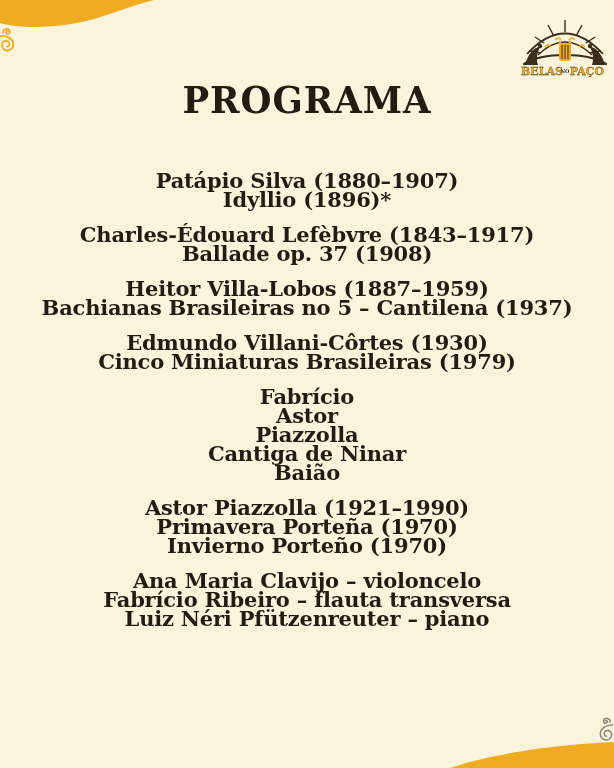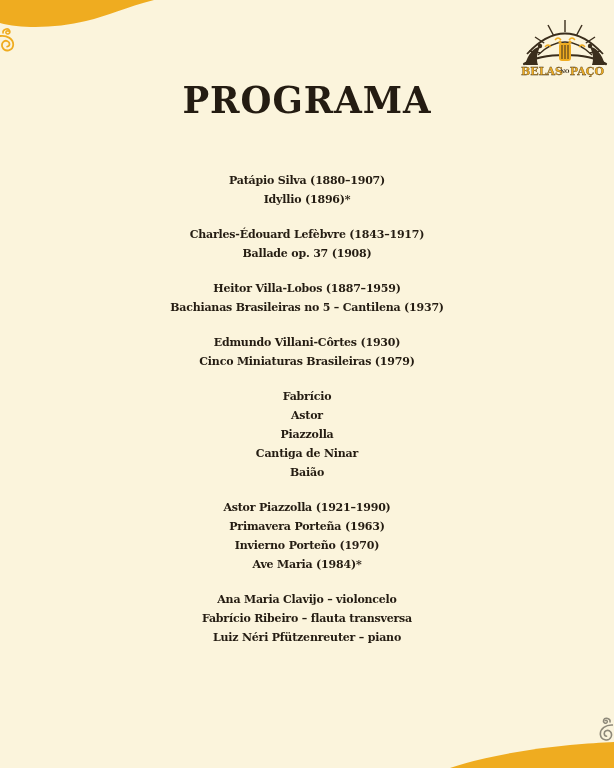--- a/index.html
+++ b/index.html
@@ -28,21 +28,21 @@
     font-size: 37px; font-weight: 700; letter-spacing: 1px;
     color: var(--ink, #241C12);
     transform: scaleX(0.96);
   }
 
   
   .program {
     position: absolute; top: 171px; left: 0; width: 100%;
     text-align: center;
     color: var(--ink, #241C12);
-    font-size: 11px; font-weight: 700; letter-spacing: -0.2px;
+    font-size: 21px; font-weight: 700; letter-spacing: -0.2px;
   }
   .group { margin-bottom: 16px; }
   .line { line-height: 19px; white-space: nowrap; }
 </style>
 </head>
 <body>
 
 <div class="page">
 
   <svg class="wave-top" viewBox="0 0 614 34" preserveAspectRatio="none" aria-hidden="true">
@@ -120,23 +120,22 @@
       </div>
       <div class="group">
         <div class="line">Fabrício</div>
         <div class="line">Astor</div>
         <div class="line">Piazzolla</div>
         <div class="line">Cantiga de Ninar</div>
         <div class="line">Baião</div>
       </div>
       <div class="group">
         <div class="line">Astor Piazzolla (1921–1990)</div>
-        <div class="line">Primavera Porteña (1963)</div>
+        <div class="line">Primavera Porteña (1970)</div>
         <div class="line">Invierno Porteño (1970)</div>
-        <div class="line">Ave Maria (1984)*</div>
       </div>
       <div class="group">
         <div class="line">Ana Maria Clavijo – violoncelo</div>
         <div class="line">Fabrício Ribeiro – flauta transversa</div>
         <div class="line">Luiz Néri Pfützenreuter – piano</div>
       </div>
     </div>
 
   <svg class="curl-br" viewBox="0 0 18 28" fill="none" aria-hidden="true">
     <path d="M15 6 C16 2.4 10 0.8 8.6 4 C7.6 6.4 10.6 8.2 12 6.6 C13 5.4 11.6 3.8 10.2 4.6" stroke="var(--curl_grey, #8E897A)" stroke-width="1.5" stroke-linecap="round"></path>

